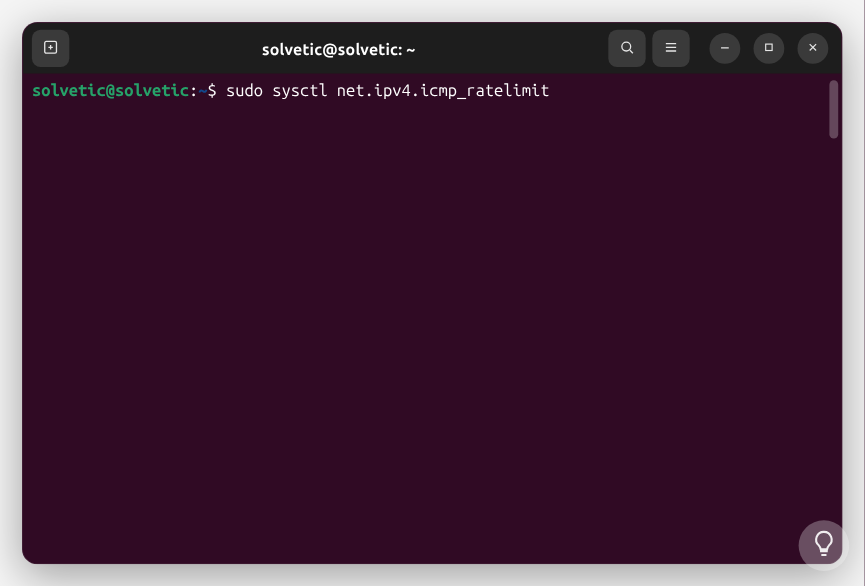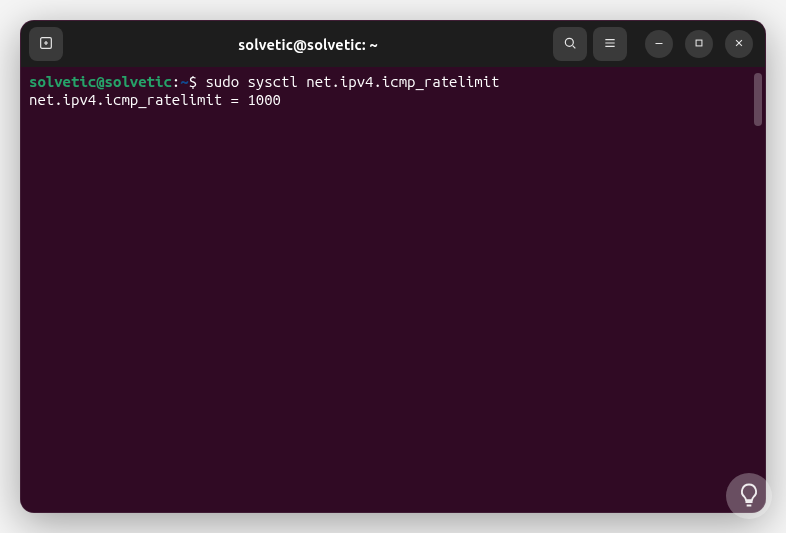--- a/index.html
+++ b/index.html
@@ -140,21 +140,20 @@
               <line x1="7" y1="7" x2="17" y2="17"></line>
               <line x1="17" y1="7" x2="7" y2="17"></line>
             </svg>
         </span>
       </div>
     </div>
   </div>
 
   <div class="terminal-body">
     <div class="terminal-line"><span class="prompt-user">solvetic@solvetic</span><span class="prompt-colon">:</span><span class="prompt-path">~</span><span class="cmd">$ </span><span class="cmd">sudo sysctl net.ipv4.icmp_ratelimit</span></div>
-    <div class="terminal-line"><span class="output">net.ipv4.icmp_ratelimit = 1000</span></div>
     <div class="scrollbar"></div>
   </div>
 </div>
 
 <div class="watermark">
   <span>
     <svg viewBox="0 0 24 24">
         <path d="M9 18h6M10 21h4M12 3a6 6 0 0 0-4 10.5c.8.9 1.3 2 1.5 3h5c.2-1 .7-2.1 1.5-3A6 6 0 0 0 12 3z"></path>
       </svg>
   </span>

